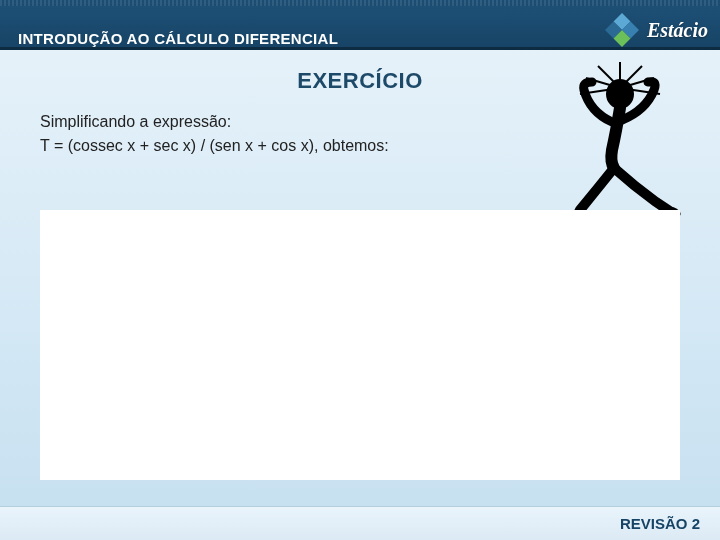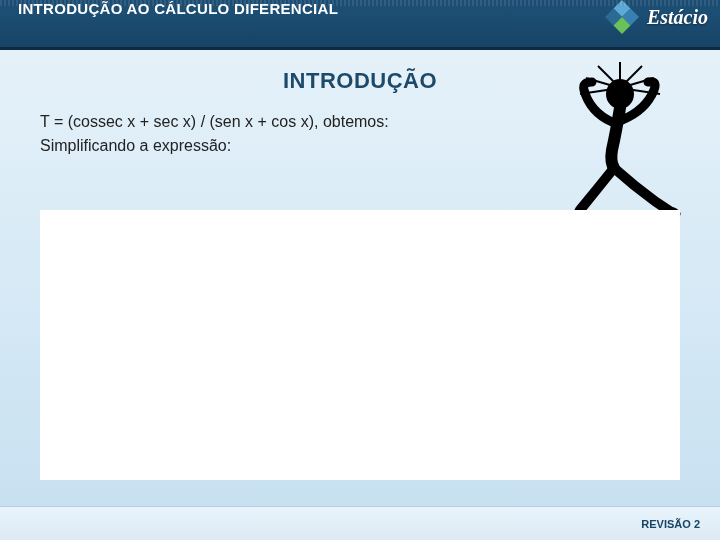--- a/index.html
+++ b/index.html
@@ -9,21 +9,21 @@
     font-family: Verdana, Arial, sans-serif;
     background: linear-gradient(to bottom, #e8f3fa 0%, #d4e8f5 60%, #c5dff0 100%);
     position: relative;
     overflow: hidden;
   }
   .header {
     height: 50px;
     background: linear-gradient(to bottom, #1e5178 0%, #174466 100%);
     border-bottom: 3px solid #0d2c42;
     display: flex;
-    align-items: flex-start;
+    align-items: flex-end;
     justify-content: space-between;
     padding: 0 12px 0 18px;
     position: relative;
   }
   .header::after {
     content: "";
     position: absolute;
     top: 0; left: 0; right: 0;
     height: 6px;
     background: repeating-linear-gradient(90deg, rgba(255,255,255,0.08) 0 2px, rgba(0,0,0,0.05) 2px 4px);
@@ -75,21 +75,21 @@
     height: 34px;
     background: linear-gradient(to bottom, #e9f4fb, #dceaf5);
     border-top: 1px solid #b6cfdf;
     display: flex;
     align-items: center;
     justify-content: flex-end;
     padding-right: 20px;
   }
   .footer-text {
     color: #174466;
-    font-size: 11px;
+    font-size: 15px;
     font-weight: bold;
   }
   .figure {
     position: absolute;
     top: 60px;
     right: 30px;
     width: 140px;
     height: 170px;
   }
 </style>
@@ -104,25 +104,25 @@
         <rect x="-12" y="-12" width="12" height="12" fill="#5da9d6"></rect>
         <rect x="0" y="-12" width="12" height="12" fill="#3780b0"></rect>
         <rect x="-12" y="0" width="12" height="12" fill="#2b6a95"></rect>
         <rect x="0" y="0" width="12" height="12" fill="#6cc05a"></rect>
       </g>
     </svg>
     <span class="logo-text">Estácio</span>
   </div>
 </div>
 
-<div class="section-title">INTRODUÇÃO</div>
+<div class="section-title">EXERCÍCIO</div>
 
 <div class="content">
+  <div>Simplificando a expressão:</div>
   <div>T = (cossec x + sec x) / (sen x + cos x), obtemos:</div>
-  <div>Simplificando a expressão:</div>
 </div>
 
 <svg class="figure" viewBox="0 0 140 170">
 
   <g fill="none" stroke="#000" stroke-width="2">
     <line x1="70" y1="28" x2="70" y2="2"></line>
     <line x1="70" y1="28" x2="48" y2="6"></line>
     <line x1="70" y1="28" x2="92" y2="6"></line>
     <line x1="70" y1="28" x2="36" y2="18"></line>
     <line x1="70" y1="28" x2="104" y2="18"></line>

